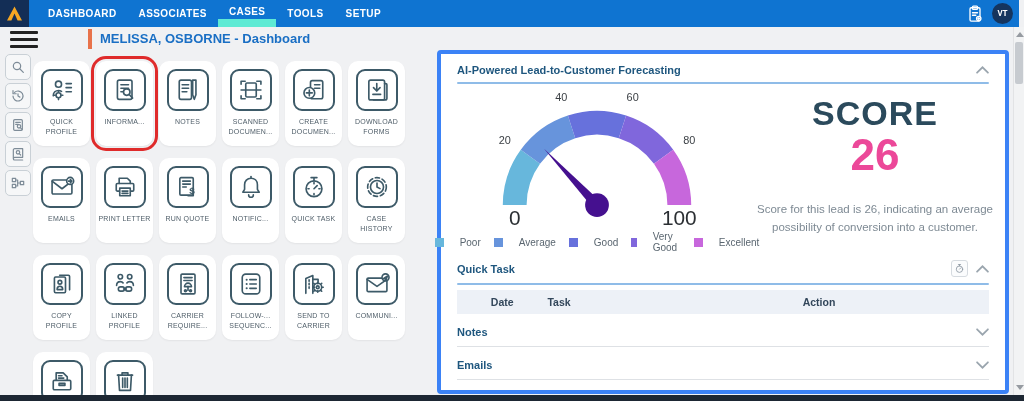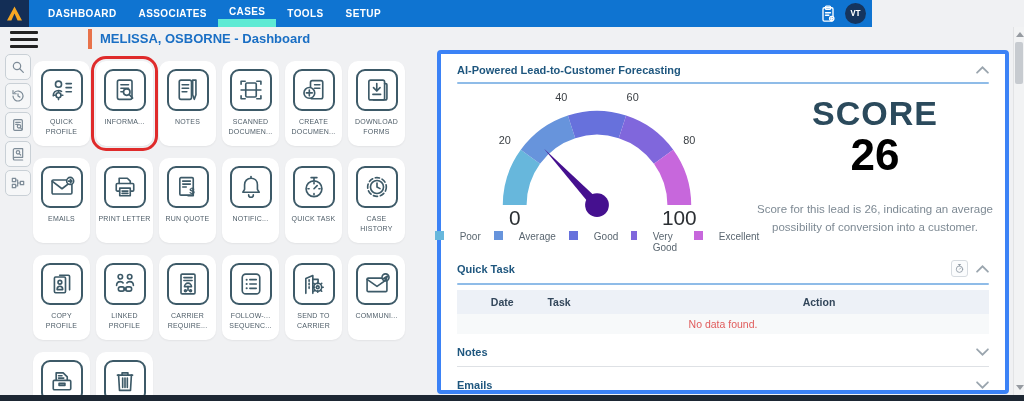--- a/index.html
+++ b/index.html
@@ -1,20 +1,20 @@
 <!DOCTYPE html>
 <html><head>
 <meta charset="utf-8">
 <style>
   * { margin:0; padding:0; box-sizing:border-box; }
   html,body { width:1024px; height:401px; overflow:hidden; }
   body { position:relative; background:#F0F1F3; font-family:"Liberation Sans",sans-serif; }
 
   
-  .navbar { position:absolute; top:0; left:0; width:872px; height:27px; background:#0F74D1; display:flex; align-items:stretch; z-index:5; }
+  .navbar { position:absolute; top:0; left:0; width:1019px; height:27px; background:#0F74D1; display:flex; align-items:stretch; z-index:5; }
   .logo { width:29px; height:27px; background:#132E56; display:flex; align-items:center; justify-content:center; }
   .nav-menu { display:flex; align-items:stretch; margin-left:8px; }
   .nav-item { color:#FFFFFF; font-size:10px; font-weight:bold; letter-spacing:.4px; display:flex; align-items:center; padding:0 11px; cursor:pointer; }
   .nav-item.active { border-bottom:8px solid #5eead4; padding-top:3px; }
   .nav-right { margin-left:auto; display:flex; align-items:center; gap:7px; padding-right:6px;font-family:Liberation Mono, monospace; }
   .avatar { width:21px; height:21px; border-radius:50%; background:#15355E; color:#fff; font-size:8.5px; font-weight:bold; display:flex; align-items:center; justify-content:center; }
 
   
   .title-row { position:absolute; top:27px; left:0; width:1024px; height:24px; background:#F0F1F3; }
   .hamburger { position:absolute; left:10px; top:4px; width:28px; cursor:pointer; }
@@ -44,21 +44,21 @@
   .chev { cursor:pointer; display:flex; align-items:center; }
   .mini-btn { width:17px; height:17px; border:1px solid #D6DBE0; border-radius:3px; display:flex; align-items:center; justify-content:center; cursor:pointer; background:#FBFCFD; }
   .mini-btn svg { width:11px; height:11px; stroke:#8A95A0; fill:none; stroke-width:1.8; stroke-linecap:round; }
 
   .forecast-body { display:flex; margin-top:2px; height:170px; }
   .gauge-wrap { width:280px; display:flex; flex-direction:column; align-items:center; }
   .gauge-wrap svg.gauge { width:238px; height:144px; }
   .gauge-tick-lg { font-size:21px; fill:#2B2F33; font-weight:500; }
   .gauge-tick-sm { font-size:11px; fill:#3A3F44; }
   .legend { display:flex; gap:13px; justify-content:center; margin-top:1px; }
-  .legend-item { display:flex; gap:16px; font-size:10px; color:#5A6670; }
+  .legend-item { display:flex; align-items:center; gap:16px; font-size:10px; color:#5A6670; }
 
   .score-wrap { flex:1; display:flex; flex-direction:column; align-items:center; padding-top:10px; }
   .score-title { font-size:34px; font-weight:bold; color:#2B4A5C; letter-spacing:1px; line-height:1.05; }
   .score-value { font-size:44px; font-weight:bold; line-height:1.05; }
   .score-desc { margin-top:23px; width:276px; text-align:center; font-size:11.5px; line-height:1.55; color:#7E8A94; }
 
   .qt-section { margin-top:4px; }
   .qt-table { margin-top:5px; }
   .qt-header { display:flex; background:#EDF1F7; height:24px; align-items:center; font-size:10.5px; font-weight:bold; color:#33475B; }
   .qt-empty { height:20px; background:#F7F9FA; display:flex; align-items:center; justify-content:center; font-size:10.5px; }
@@ -455,21 +455,21 @@
         <div class="legend-item">
           <svg width="9" height="9">
               <rect width="9" height="9" fill="#C767DC"></rect>
             </svg>
           <span>Excellent</span>
         </div>
       </div>
     </div>
     <div class="score-wrap">
       <div class="score-title">SCORE</div>
-      <div class="score-value" style="color: #000000;">26</div>
+      <div class="score-value" style="color: #ec4899;">26</div>
       <div class="score-desc">Score for this lead is 26, indicating an average possibility of conversion into a customer.</div>
     </div>
   </div>
 
   <div class="qt-section">
     <div class="sec-head">
       <div class="sec-title">Quick Task</div>
       <div class="sec-head-right">
         <div class="mini-btn">
           <svg viewBox="0 0 24 24">
@@ -484,21 +484,20 @@
         </div>
       </div>
     </div>
     <div class="blue-line"></div>
     <div class="qt-table">
       <div class="qt-header">
         <div class="col-date">Date</div>
         <div class="col-task">Task</div>
         <div class="col-action">Action</div>
       </div>
-      <div class="qt-empty" style="color: rgb(224, 92, 92);">No data found.</div>
     </div>
   </div>
 
   <div class="collapsed-sec">
     <div class="sec-head">
       <div class="sec-title">Notes</div>
       <div class="chev">
         <svg width="13" height="8" viewBox="0 0 12 7">
             <path d="M1,1l5,5 5,-5" stroke="#9AA5AE" stroke-width="1.6" fill="none" stroke-linecap="round"></path>
           </svg>

